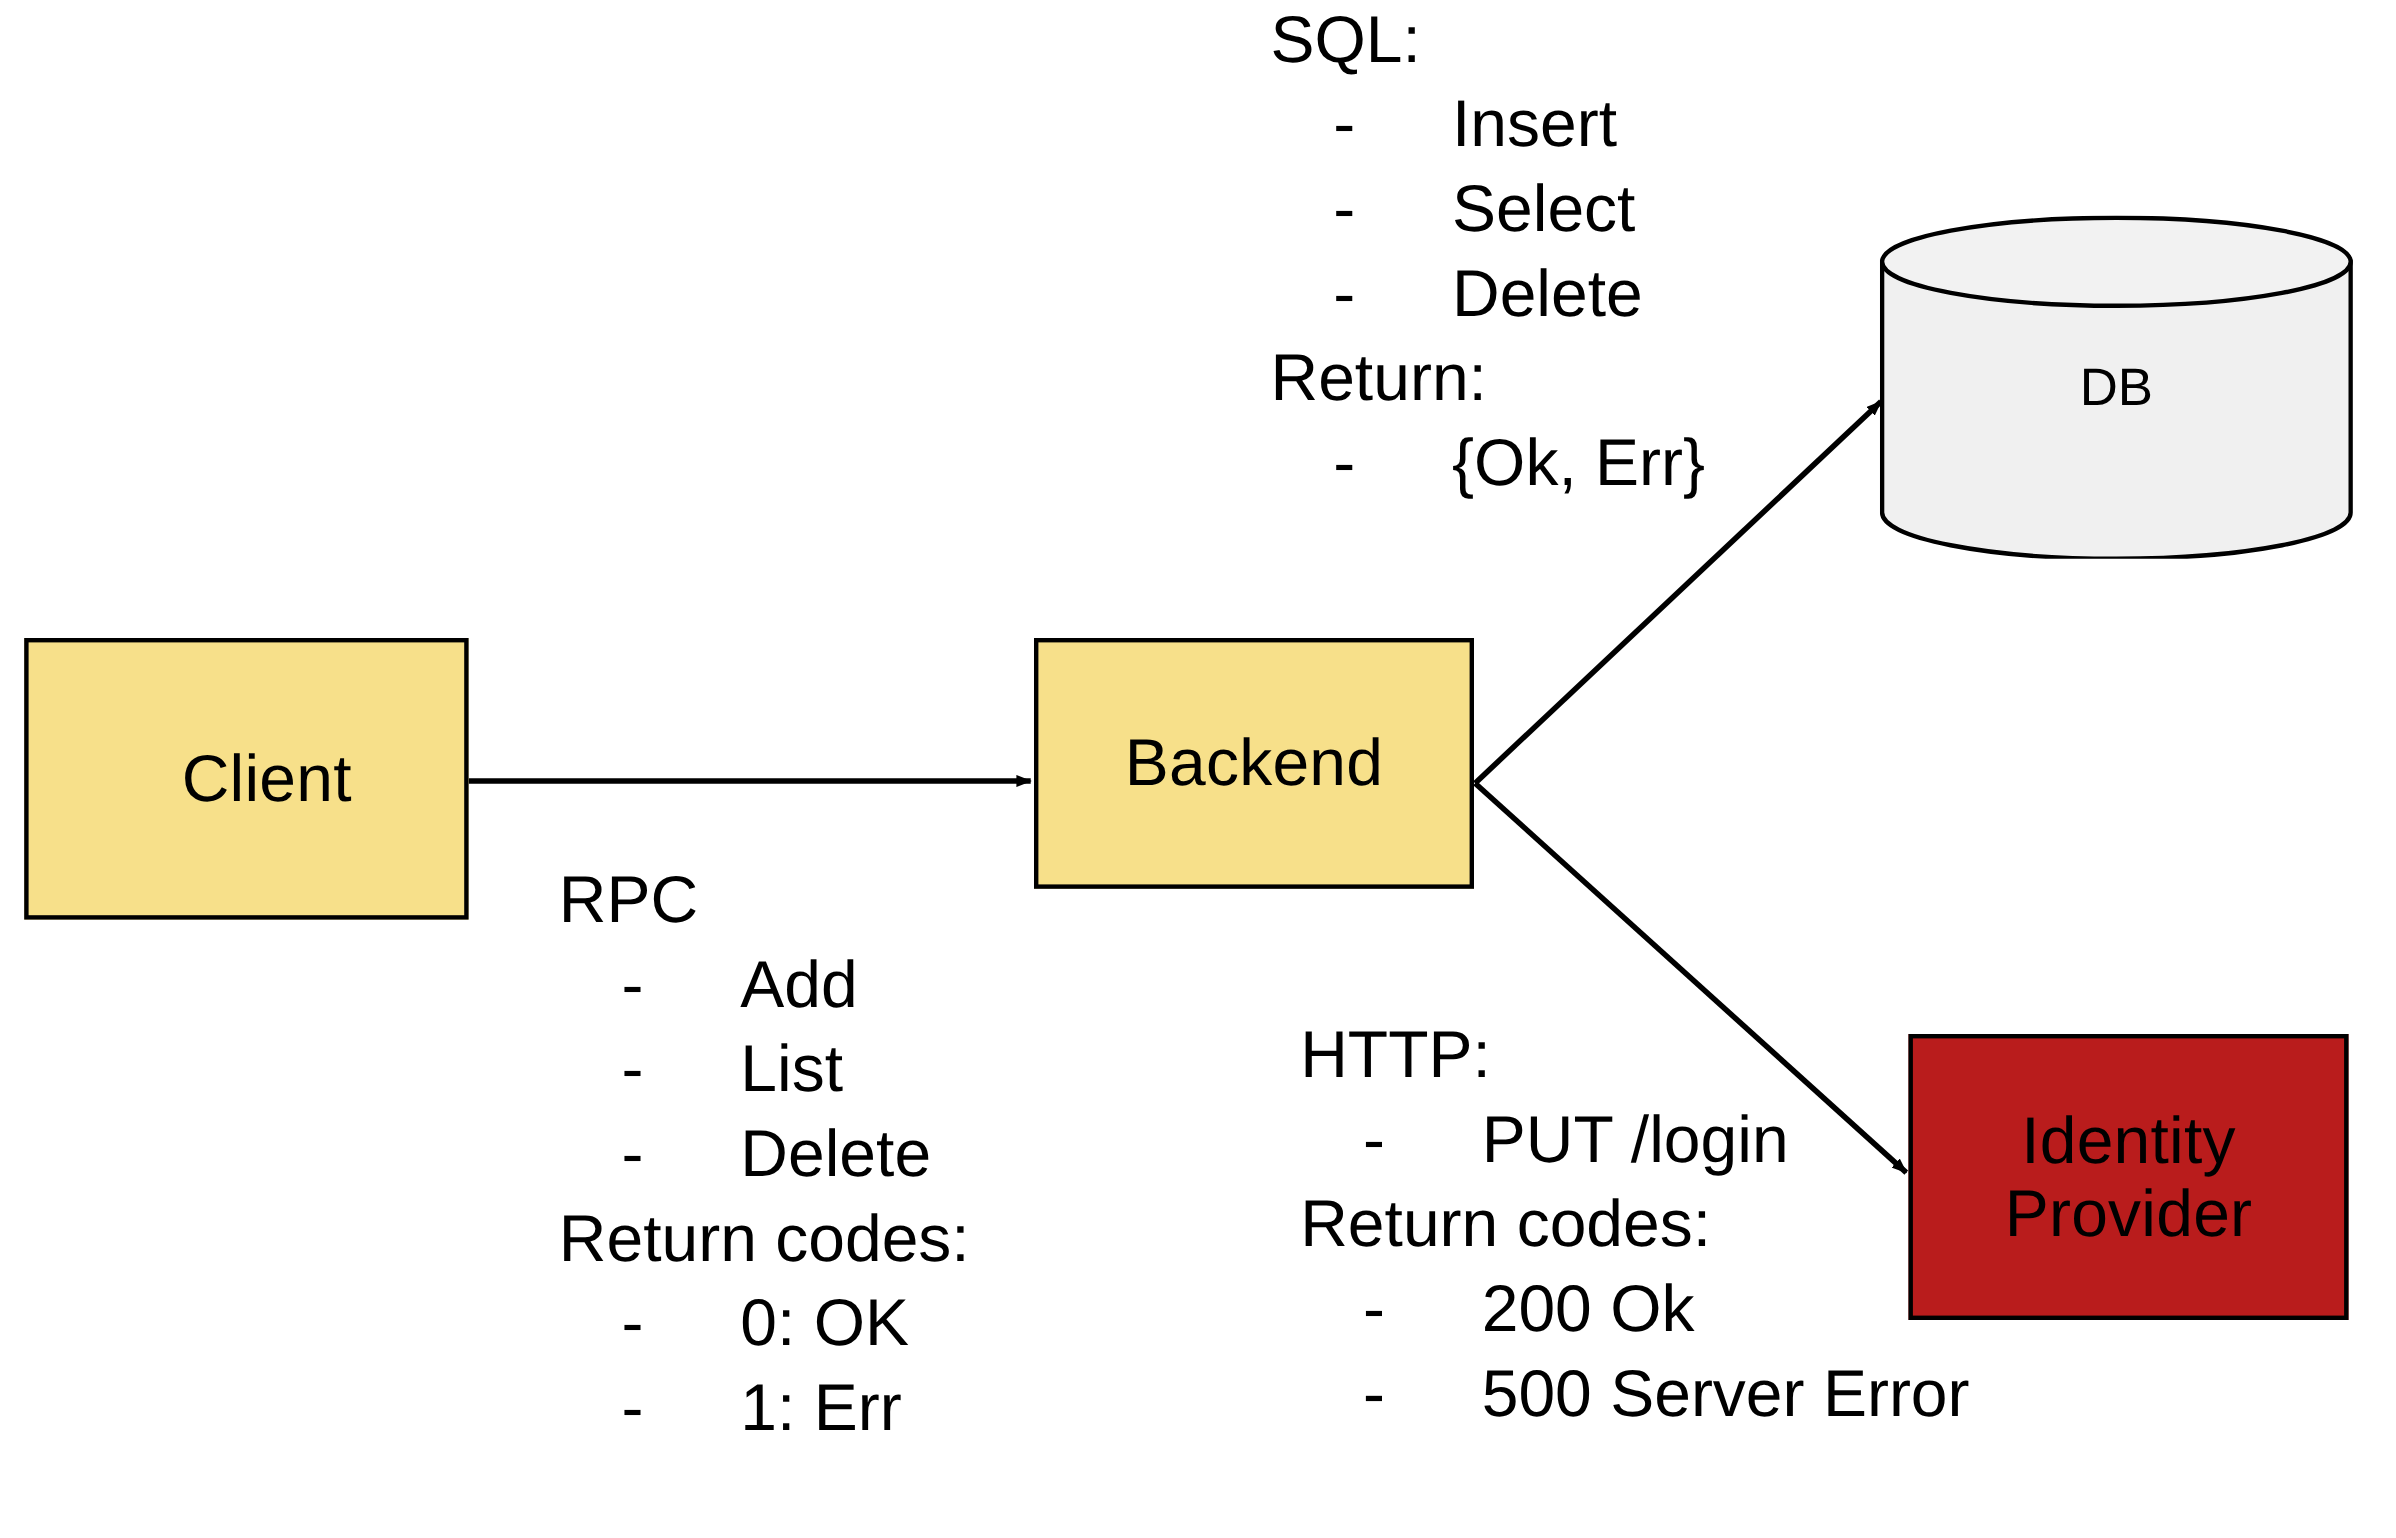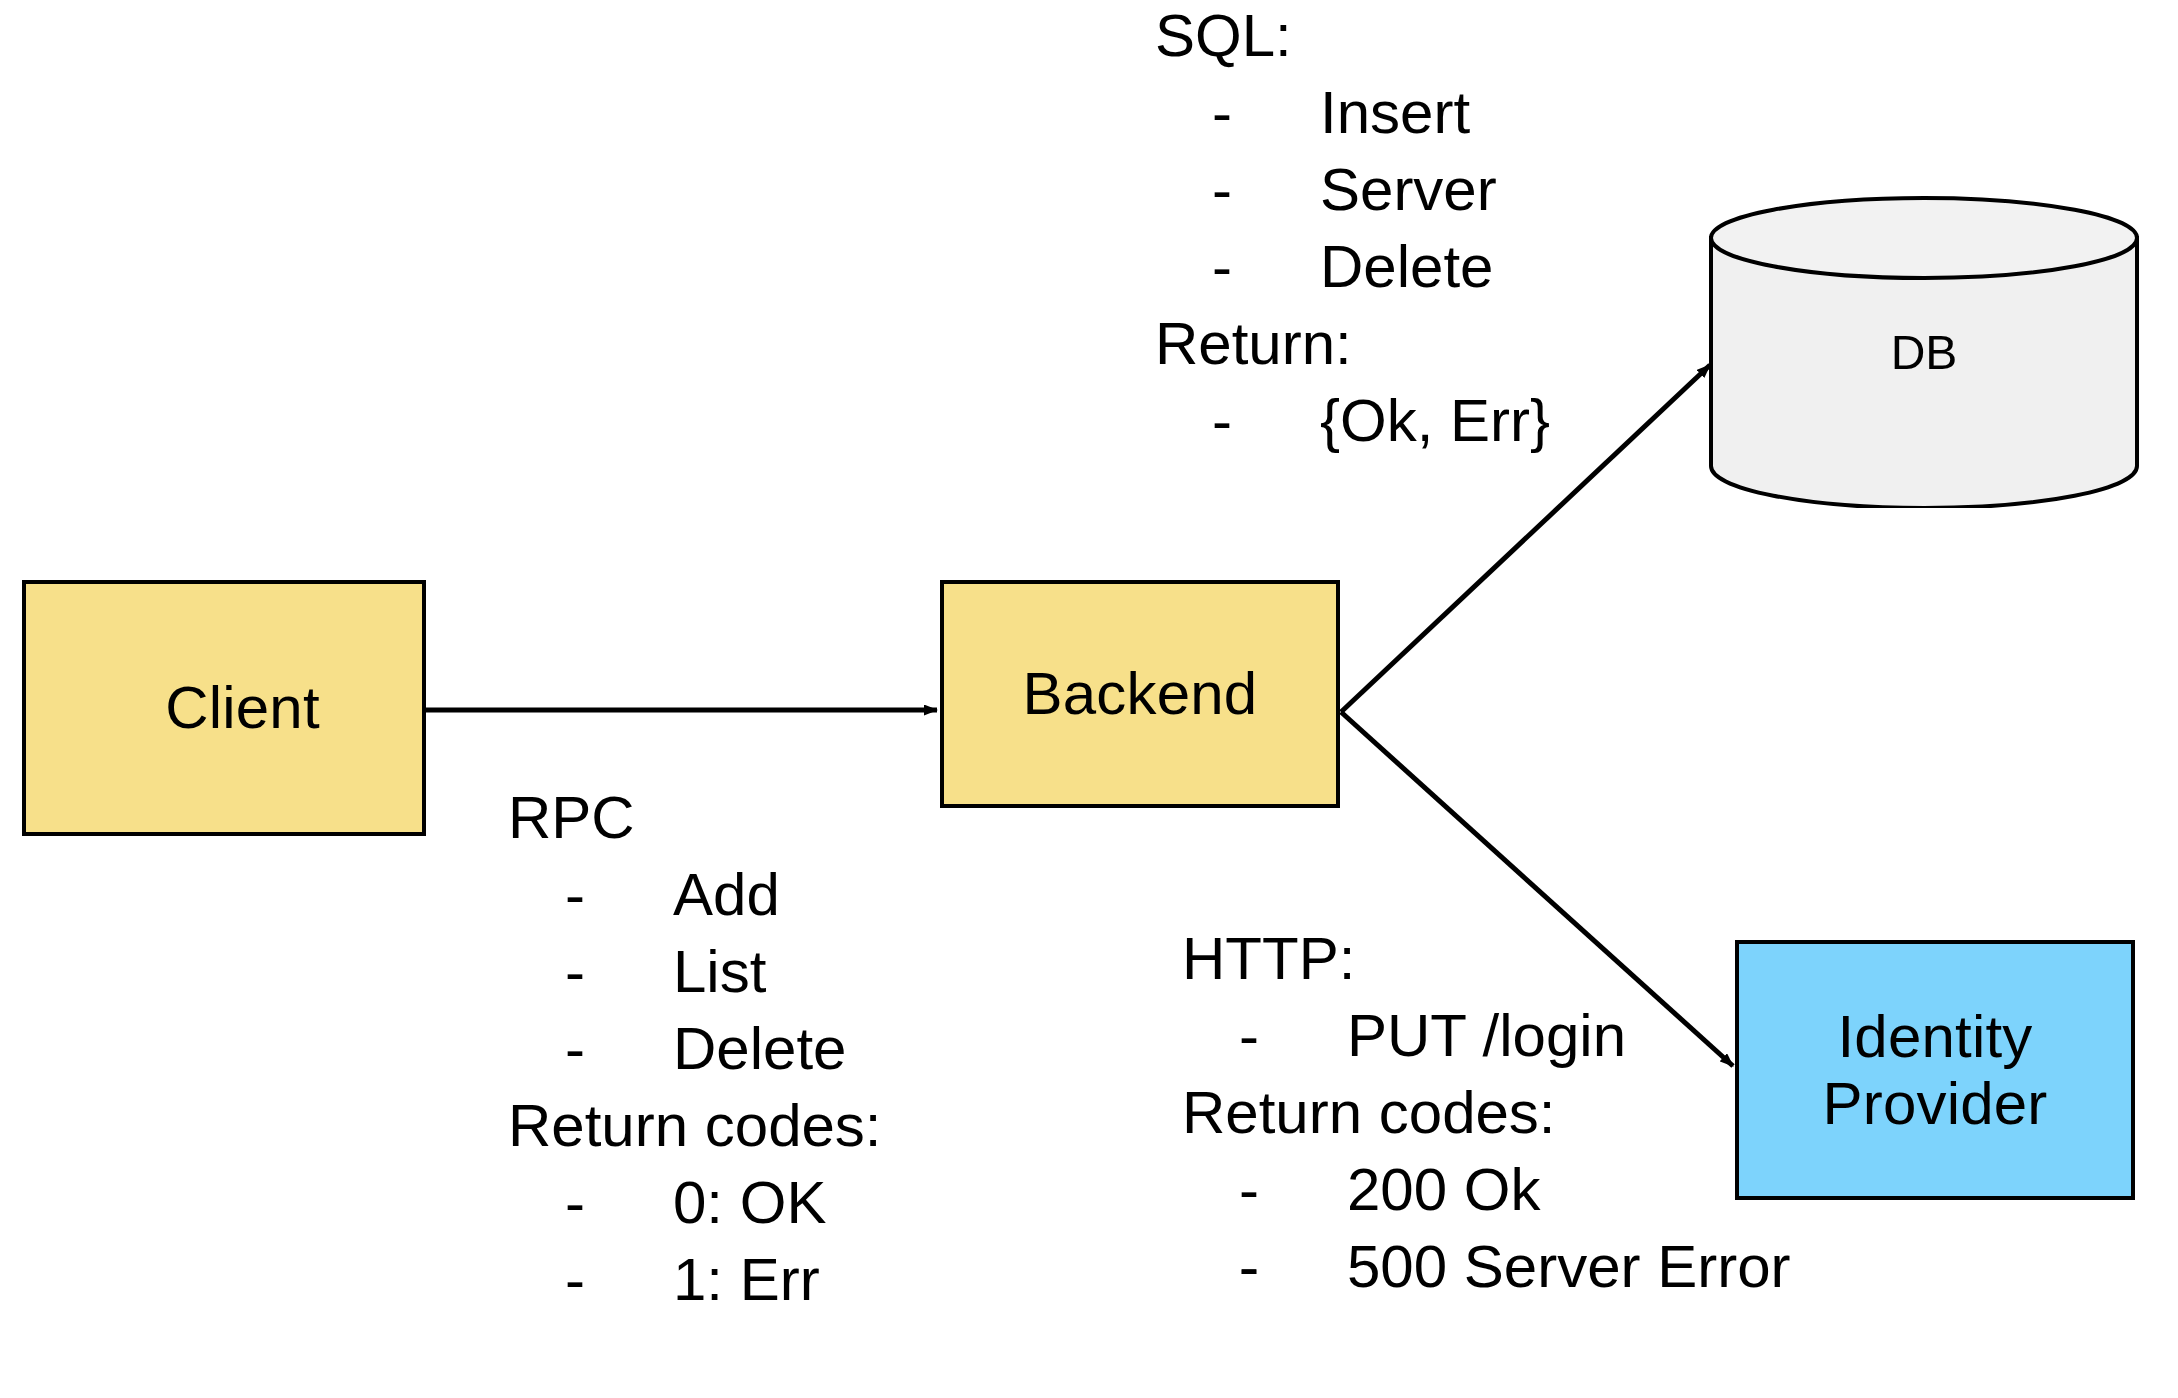--- a/index.html
+++ b/index.html
@@ -33,21 +33,21 @@
     display: flex;
     align-items: center;
     justify-content: center;
     text-align: center;
     border: 4px solid #000000;
     font-size: 60px;
     line-height: 1.12;
     letter-spacing: 0.2px;
   }
   .node-yellow { background: #F7E08A; }
-  .node-grey   { background: #7dd3fc; }
+  .node-grey   { background: #b91c1c; }
 
   #node-client  { left: 22px;  top: 580px;  width: 404px; height: 256px; padding-left: 37px; }
   #node-backend { left: 940px; top: 580px;  width: 400px; height: 228px; }
   #node-idp     { left: 1735px; top: 940px; width: 400px; height: 260px; }
 
   
   #node-db {
     position: absolute;
     left: 1709px;
     top: 196px;
@@ -135,21 +135,21 @@
 
   <div id="ann-sql" class="ann">
     <span class="hdr">SQL:</span>
 
     <span class="item">
       <span class="dash">-</span>
       <span>Insert</span>
     </span>
     <span class="item">
       <span class="dash">-</span>
-      <span>Server</span>
+      <span>Select</span>
     </span>
     <span class="item">
       <span class="dash">-</span>
       <span>Delete</span>
     </span>
 
     <span class="hdr">Return:</span>
 
     <span class="item">
       <span class="dash">-</span>

